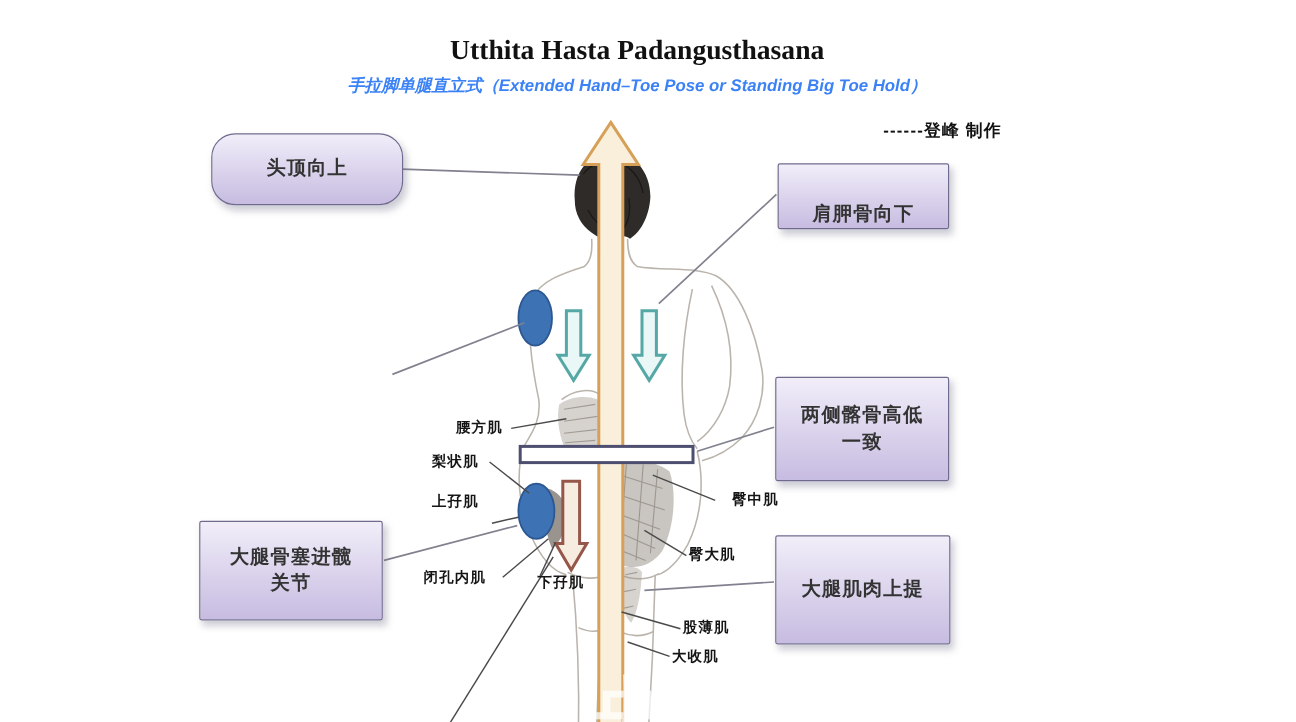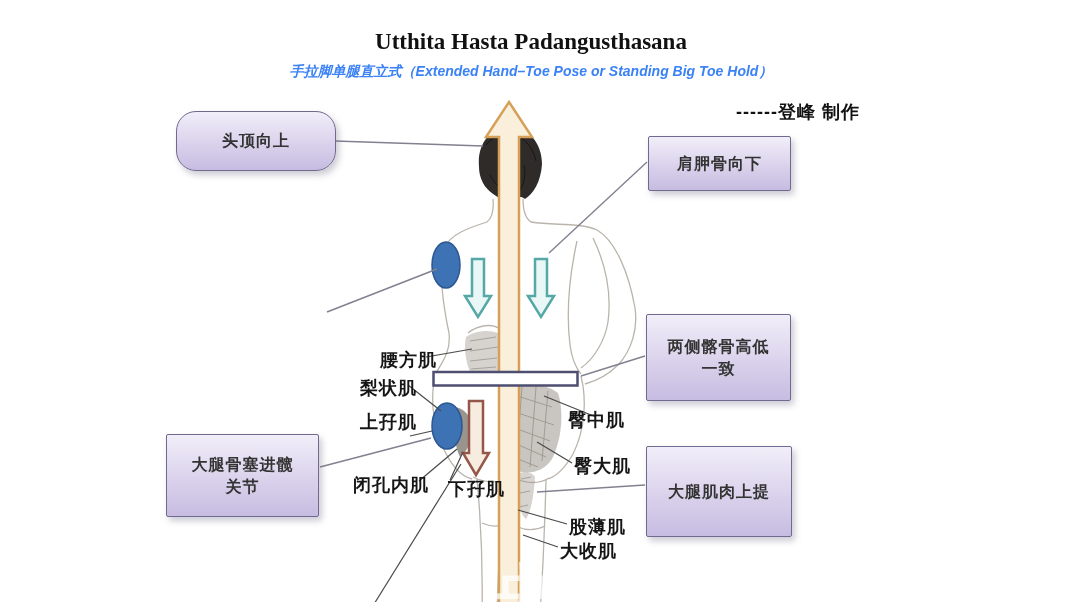--- a/index.html
+++ b/index.html
@@ -5,40 +5,40 @@
   html,body{margin:0;padding:0;background:#ffffff;}
   .canvas{
     position:relative;width:1080px;height:602px;background:#ffffff;
     overflow:hidden;font-family:"Liberation Sans",sans-serif;color:#1a1a1a;margin-top:15px;
   }
   .abs{position:absolute;}
   
   .titlewrap{left:0;top:14px;width:1062px;text-align:center;}
   .title{font-family:"Liberation Serif",serif;font-weight:bold;font-size:23px;color:#111;}
   .subtitle{margin-top:8px;font-style:italic;font-weight:bold;font-size:14px;color:#3b82f6;}
-  .credit{left:736px;top:85px;font-weight:bold;font-size:18px;color:#111;letter-spacing:1px;}
+  .credit{left:736px;top:85px;font-weight:bold;font-size:14px;color:#111;letter-spacing:1px;}
   
   .callout{
     display:flex;align-items:center;justify-content:center;text-align:center;
     background:linear-gradient(180deg,#f1eef9 0%,#ded7ee 45%,#c7bce1 100%);
     border:1.5px solid #6f6a8e;border-radius:2px;
     box-shadow:3px 4px 6px rgba(110,110,135,0.35);
     font-weight:bold;font-size:16px;color:#333;letter-spacing:1px;line-height:1.35;
   }
   .c1{left:176px;top:96px;width:158px;height:58px;border-radius:20px;}
-  .c2{left:648px;top:121px;width:141px;height:53px;}
+  .c2{left:648px;top:121px;width:141px;height:53px;align-items:flex-end;}
   .c3{left:177px;top:264px;width:149px;height:86px;}
   .c4{left:646px;top:299px;width:145px;height:87px;padding:0 20px;box-sizing:border-box;}
   .c5{left:166px;top:419px;width:153px;height:83px;padding:0 17px;box-sizing:border-box;}
   .c6{left:646px;top:431px;width:144px;height:89px;}
   
-  .mlabel{font-weight:bold;font-size:18px;color:#151515;letter-spacing:1px;white-space:nowrap;}
+  .mlabel{font-weight:bold;font-size:12px;color:#151515;letter-spacing:1px;white-space:nowrap;}
   .m-qlum{left:380px;top:333px;} .m-piri{left:360px;top:361px;}
   .m-gsup{left:360px;top:395px;} .m-oint{left:353px;top:458px;}
-  .m-ginf{left:448px;top:462px;} .m-gmed{left:568px;top:393px;font-family:Liberation Serif, serif;}
+  .m-ginf{left:448px;top:462px;} .m-gmed{left:610px;top:393px;font-family:Liberation Serif, serif;}
   .m-gmax{left:574px;top:439px;} .m-grac{left:569px;top:500px;}
   .m-amag{left:560px;top:524px;}
   
   .watermark{
     left:492px;top:536px;font-size:62px;font-weight:bold;letter-spacing:8px;
     color:rgba(255,255,255,0.72);white-space:nowrap;
   }
   svg{position:absolute;left:0;top:0;}
 </style>
 </head>

